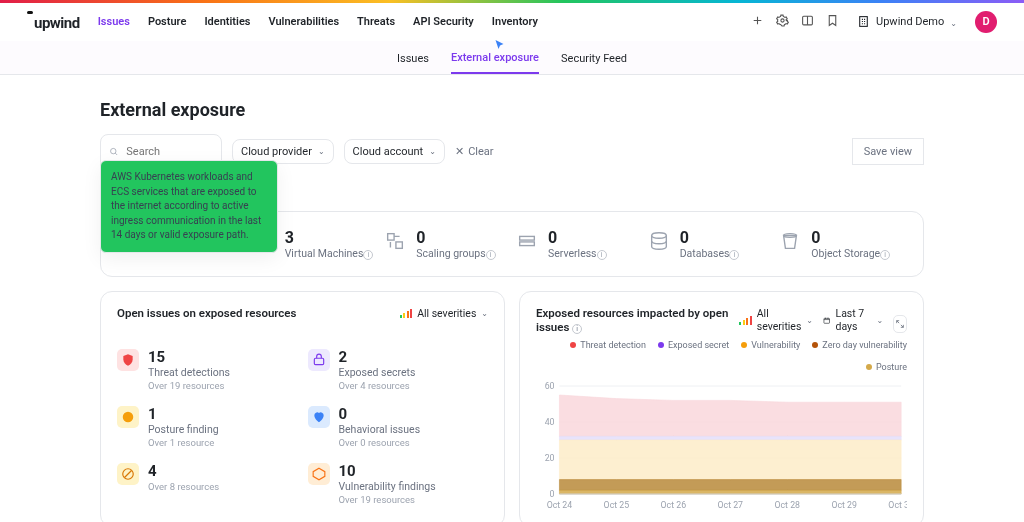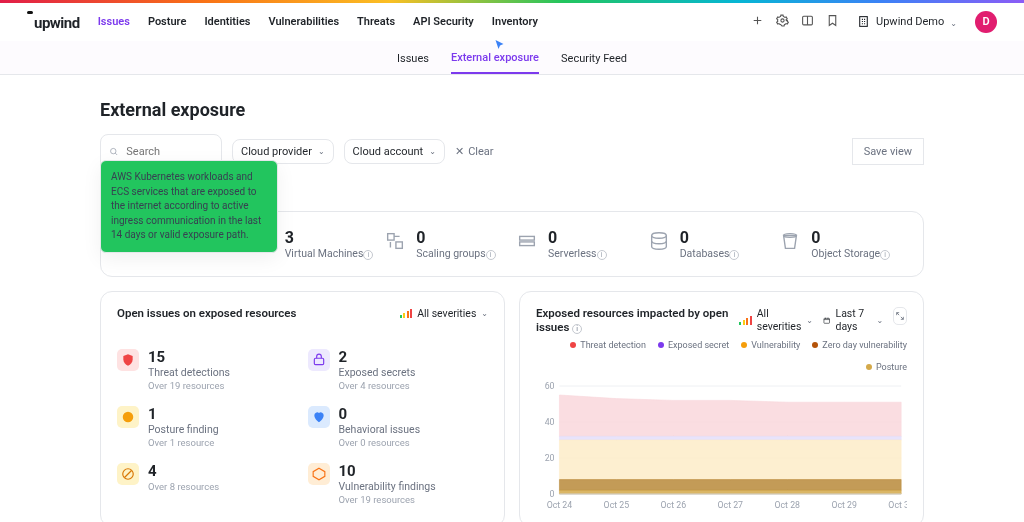--- a/index.html
+++ b/index.html
@@ -51,21 +51,21 @@
   .summary-card{margin-top:42px;border:1px solid var(--border);border-radius:12px;padding:16px 20px;display:grid;grid-template-columns:repeat(6,1fr);gap:8px;background:#fff}
   .stat{display:flex;gap:10px;align-items:flex-start}
   .stat .ic{width:22px;height:22px;margin-top:2px;display:flex;align-items:center;justify-content:center;color:#9ca3af}
   .stat .num{font-size:16px;font-weight:700}
   .stat .lbl{font-size:10.5px;color:var(--muted);display:flex;align-items:flex-end}
   .info-dot{display:inline-flex;width:10px;height:10px;border:1px solid #c4c8cf;border-radius:50%;align-items:center;justify-content:center;font-size:7px;color:#9ca3af}
   .two-col{display:grid;grid-template-columns:1fr 1fr;gap:14px;margin-top:14px}
   .panel{border:1px solid var(--border);border-radius:12px;background:#fff;padding:14px 16px}
   .panel-hd{display:flex;align-items:center;gap:8px}
   .panel-hd .t{font-size:11.5px;font-weight:600}
-  .panel-hd .r{margin-left:auto;display:flex;gap:10px;align-items:flex-start;font-size:10.5px;color:var(--text)}
+  .panel-hd .r{margin-left:auto;display:flex;gap:10px;align-items:flex-end;font-size:10.5px;color:var(--text)}
   .sev{display:flex;gap:5px;align-items:center}
   .bars{display:inline-flex;gap:1.5px;align-items:flex-end;height:9px}
   .bars i{width:2px;background:#d1d5db;display:inline-block}
   .bars i:nth-child(1){height:3px;background:#22c55e}
   .bars i:nth-child(2){height:5px;background:#facc15}
   .bars i:nth-child(3){height:7px;background:#f97316}
   .bars i:nth-child(4){height:9px;background:#ef4444}
   .issue-grid{display:grid;grid-template-columns:repeat(2,1fr);gap:14px 10px;margin-top:28px}
   .issue{display:flex;gap:9px}
   .issue .ico{width:22px;height:22px;flex:0 0 22px;border-radius:5px;display:flex;align-items:center;justify-content:center;font-size:12px;margin-top:1px}

